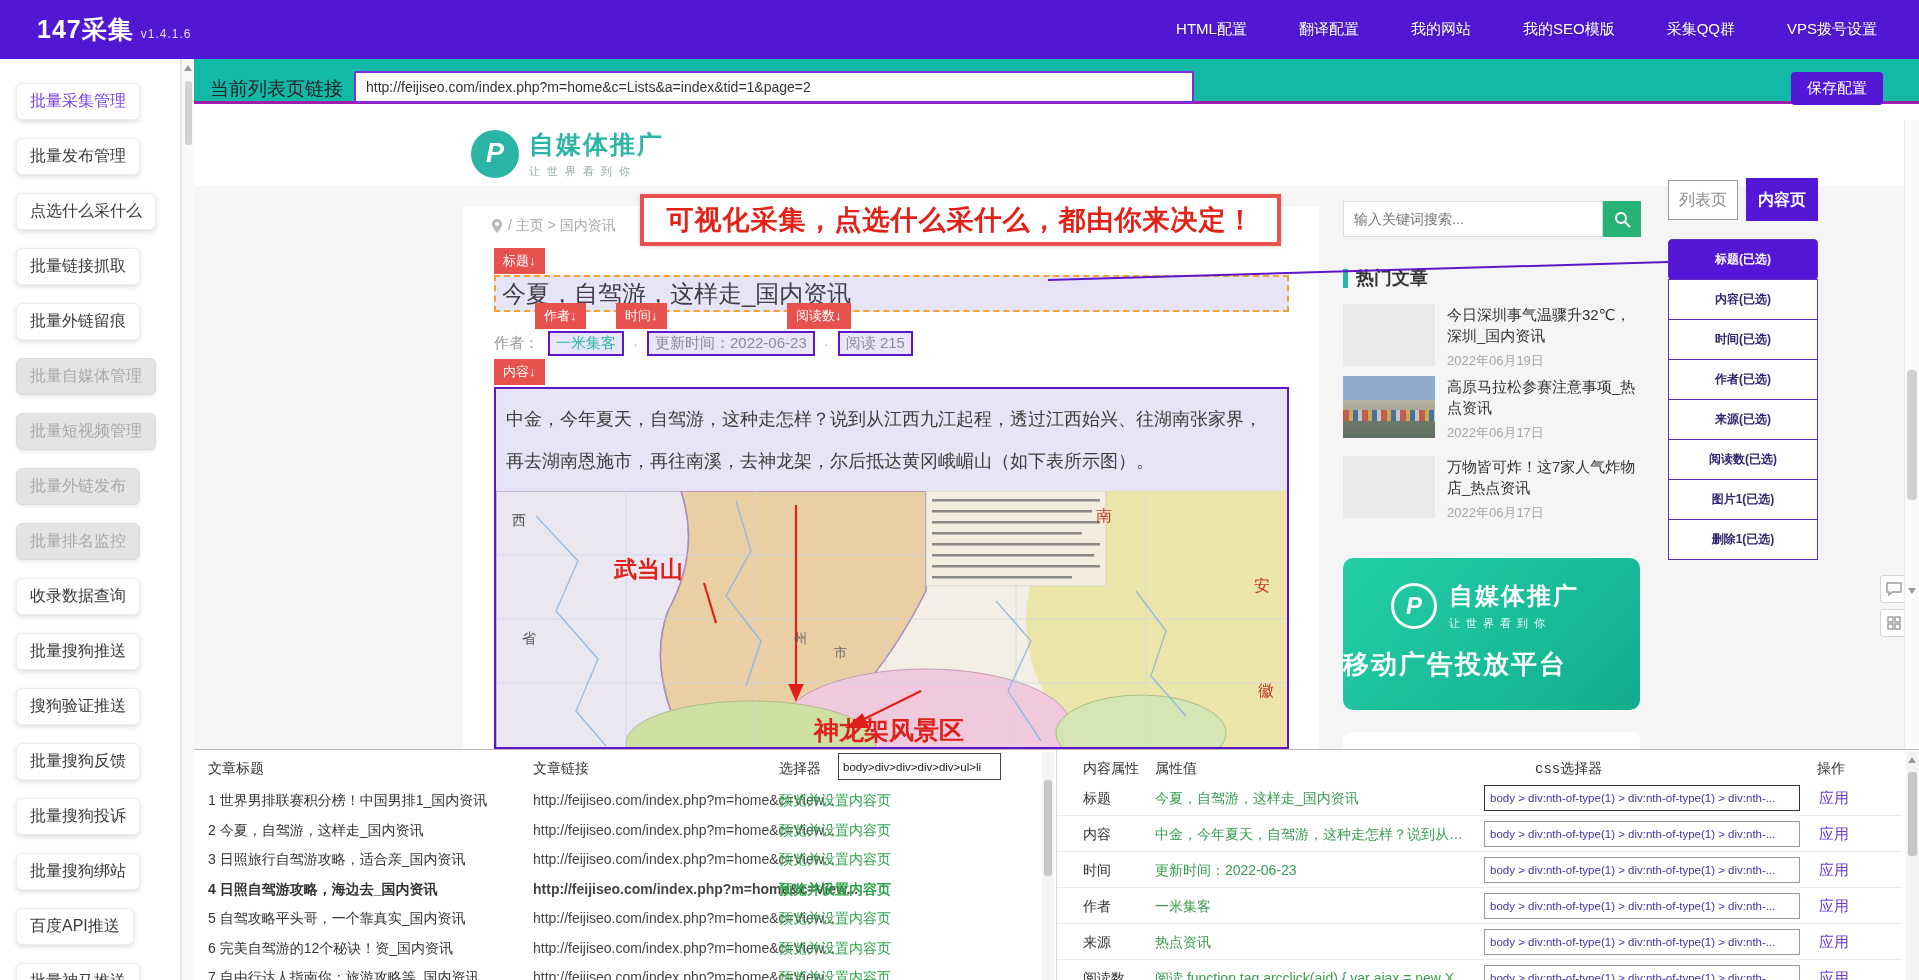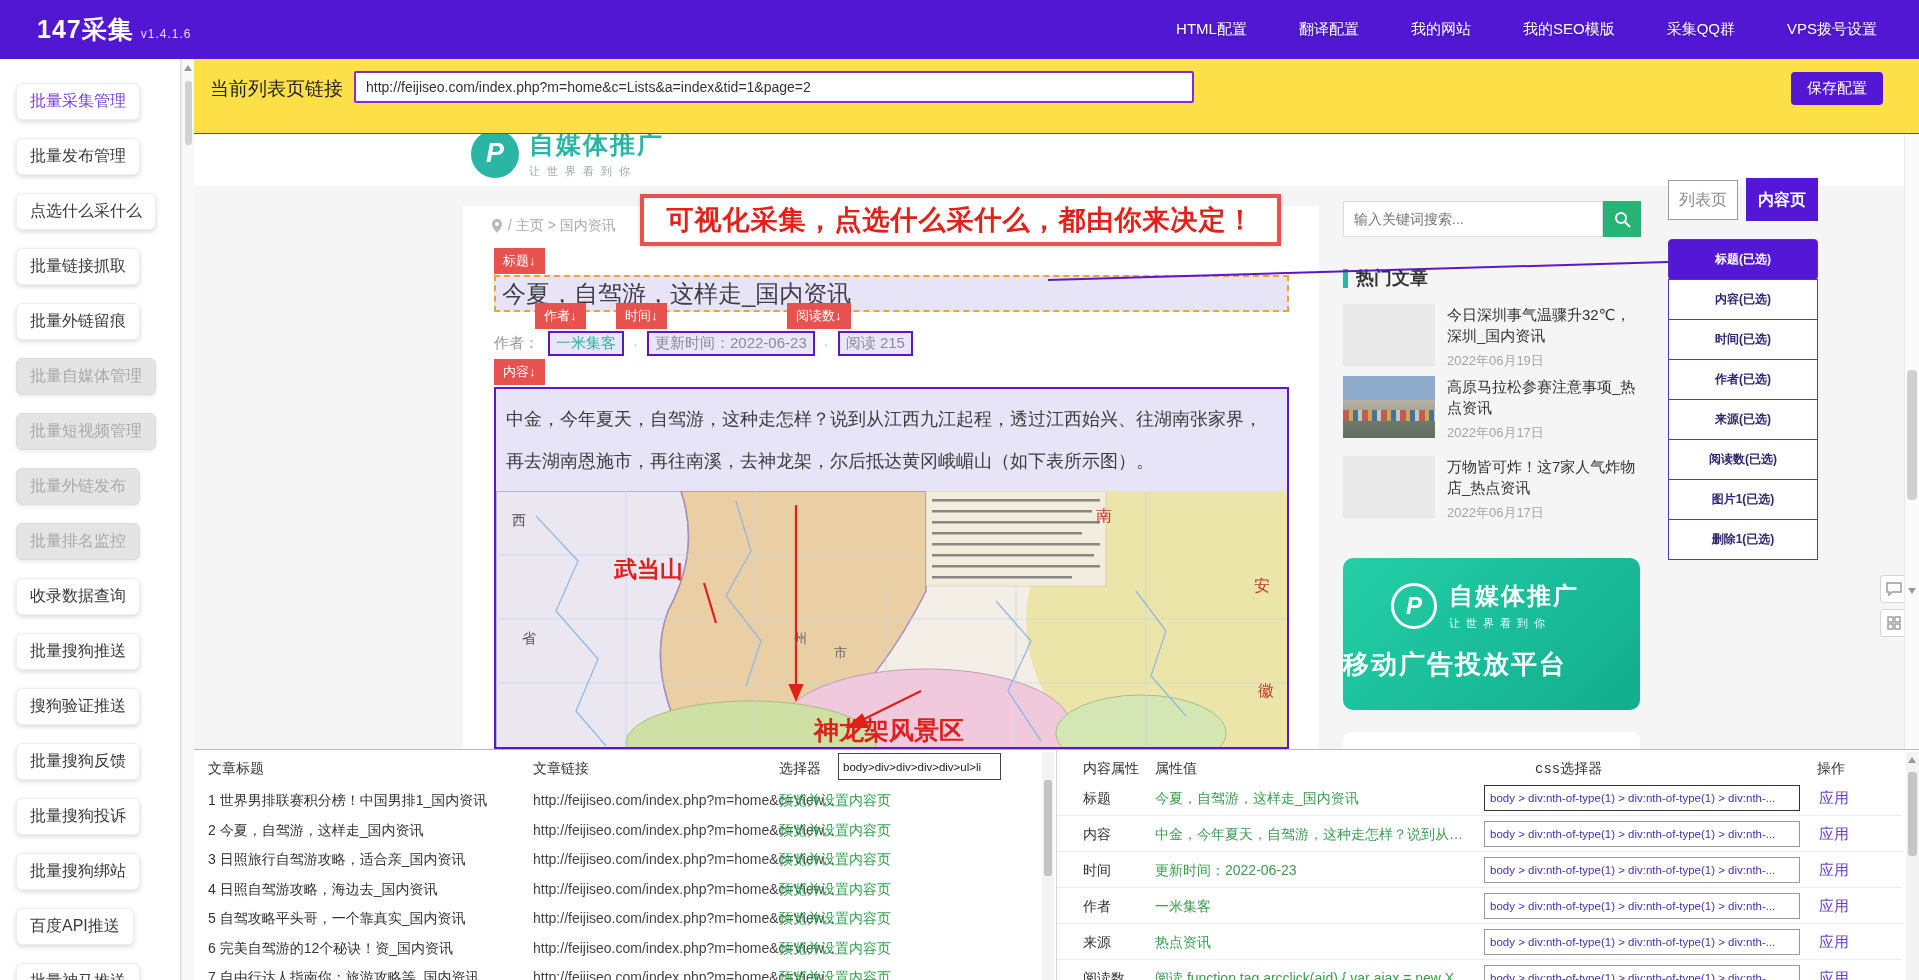--- a/index.html
+++ b/index.html
@@ -21,21 +21,21 @@
   .side-item.active { color:#7a3fe4; }
   .side-item.disabled { background:#e4e4e4; color:#a9a9a9; border-color:#dcdcdc; box-shadow:0 2px 4px rgba(0,0,0,.08); }
   .side-scroll { position:absolute; left:181px; top:59px; width:13px; height:921px; background:#f8f8f8; border-left:1px solid #e7e7e7; z-index:5; }
   .side-scroll .tri-up { position:absolute; left:2px; top:6px; }
   .side-scroll .thumb { position:absolute; left:3px; top:22px; width:7px; height:64px; background:#d2d2d2; border-radius:3px; }
 
   .tri-up { width:0; height:0; border-left:4px solid transparent; border-right:4px solid transparent; border-bottom:6px solid #9a9a9a; }
   .tri-down { width:0; height:0; border-left:4px solid transparent; border-right:4px solid transparent; border-top:6px solid #9a9a9a; }
 
   
-  .toolbar { position:absolute; left:194px; top:59px; width:1725px; height:75px; background:#fde047; border-bottom:1px solid #a21caf; z-index:20; }
+  .toolbar { position:absolute; left:194px; top:59px; width:1725px; height:45px; background:#14b8a6; border-bottom:3px solid #a21caf; z-index:20; }
   .toolbar .lbl { position:absolute; left:16px; top:17px; font-size:19px; color:#222; }
   .toolbar .url { position:absolute; left:160px; top:12px; width:840px; height:32px; border:2px solid #7d2ce2; border-radius:2px; padding:0 10px; font-size:14px; color:#333; outline:none; background:#fff; }
   .toolbar .save { position:absolute; right:36px; top:13px; width:92px; height:33px; background:#5417d6; color:#fff; border:none; border-radius:4px; font-size:15px; cursor:pointer; }
 
   
   .page { position:absolute; left:194px; top:120px; width:1725px; height:629px; background:#f5f5f5; overflow:hidden; }
   .site-header { position:absolute; left:0; top:0; width:1725px; height:66px; background:#fff; }
   .logo { position:absolute; left:277px; top:8px; display:flex; align-items:center; gap:10px; }
   .logo-circle { width:48px; height:48px; border-radius:50%; background:#2ab5a5; color:#fff; font-size:27px; font-weight:bold; display:flex; align-items:center; justify-content:center; font-style:italic; }
   .logo-name { color:#2ab5a5; font-size:25px; font-weight:bold; letter-spacing:2px; }
@@ -373,21 +373,21 @@
       <div class="lt-row" style="top:72px;">
         <span class="c1">2 今夏，自驾游，这样走_国内资讯</span>
         <span class="c2">http://feijiseo.com/index.php?m=home&amp;c=View...</span>
         <span class="c3">预览并设置内容页</span>
       </div>
       <div class="lt-row" style="top:101px;">
         <span class="c1">3 日照旅行自驾游攻略，适合亲_国内资讯</span>
         <span class="c2">http://feijiseo.com/index.php?m=home&amp;c=View...</span>
         <span class="c3">预览并设置内容页</span>
       </div>
-      <div class="lt-row" style="top:131px;">
+      <div class="lt-row" style="top:131px;font-weight:bold;">
         <span class="c1">4 日照自驾游攻略，海边去_国内资讯</span>
         <span class="c2">http://feijiseo.com/index.php?m=home&amp;c=View...</span>
         <span class="c3">预览并设置内容页</span>
       </div>
       <div class="lt-row" style="top:160px;">
         <span class="c1">5 自驾攻略平头哥，一个靠真实_国内资讯</span>
         <span class="c2">http://feijiseo.com/index.php?m=home&amp;c=View...</span>
         <span class="c3">预览并设置内容页</span>
       </div>
       <div class="lt-row" style="top:190px;">

